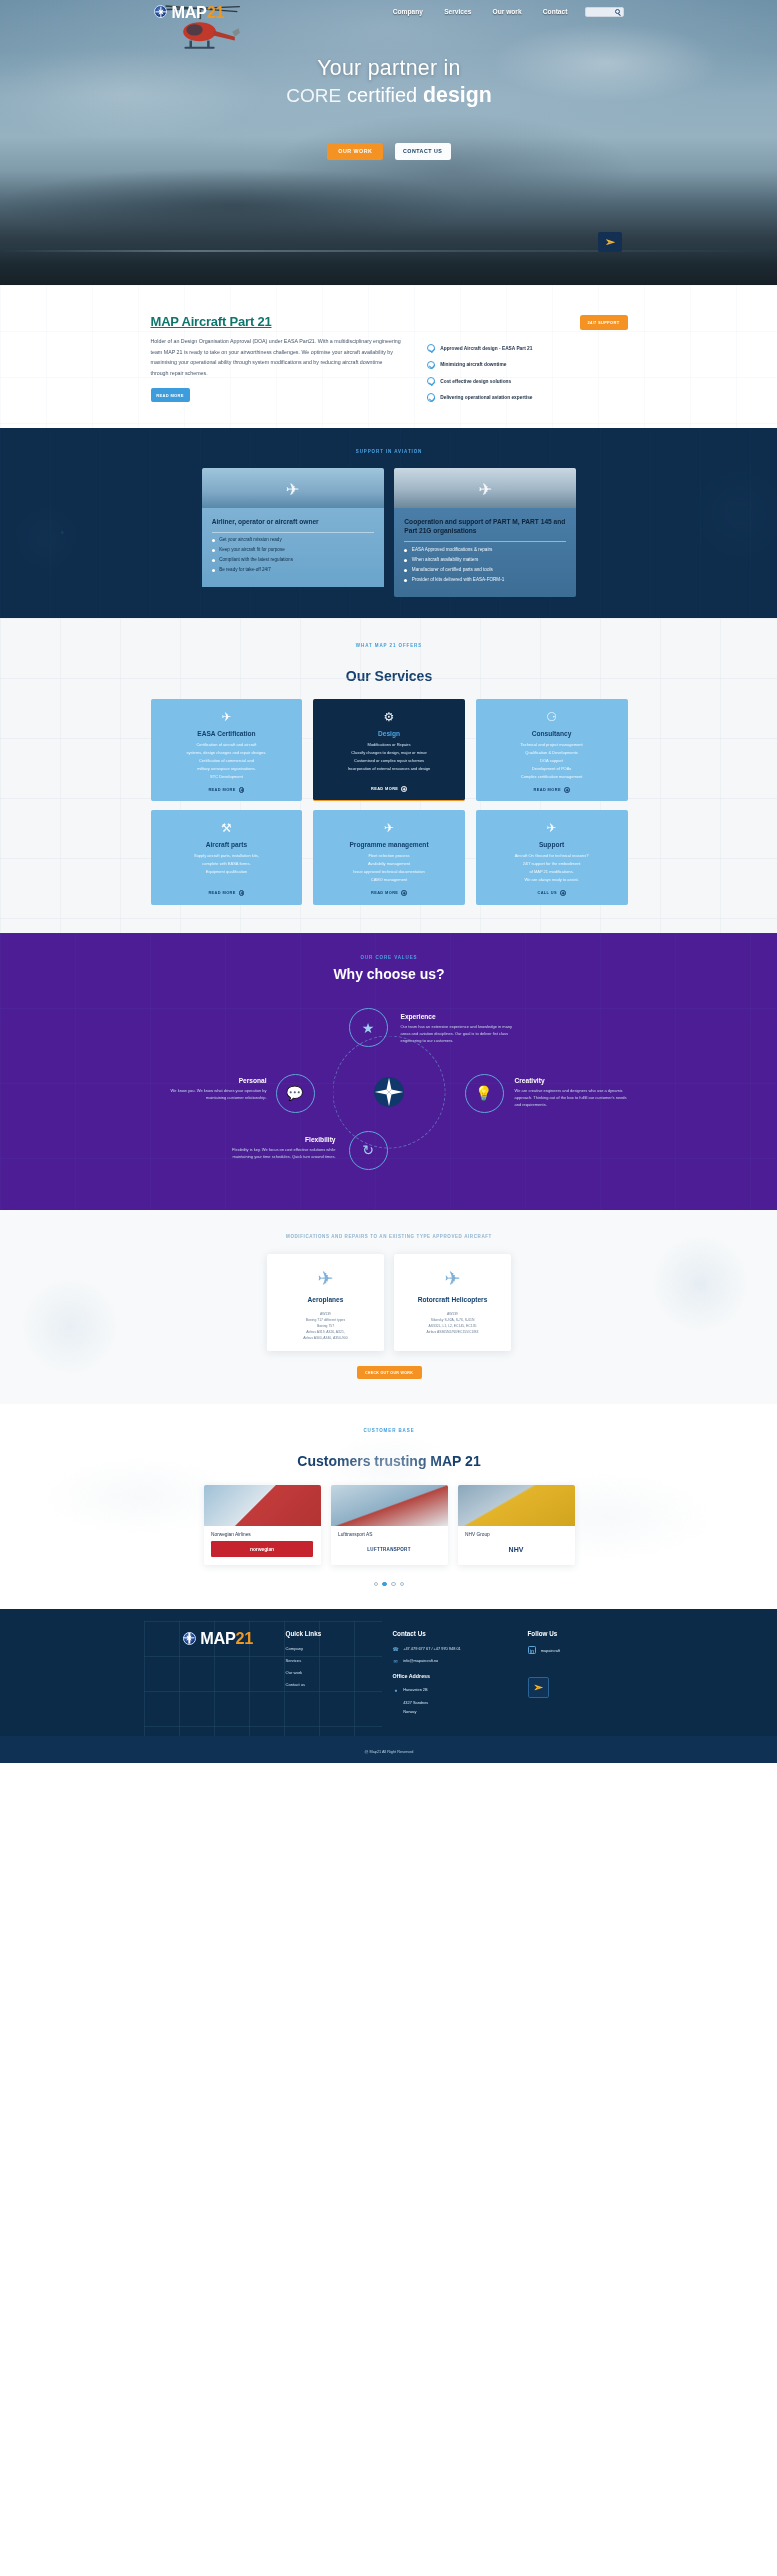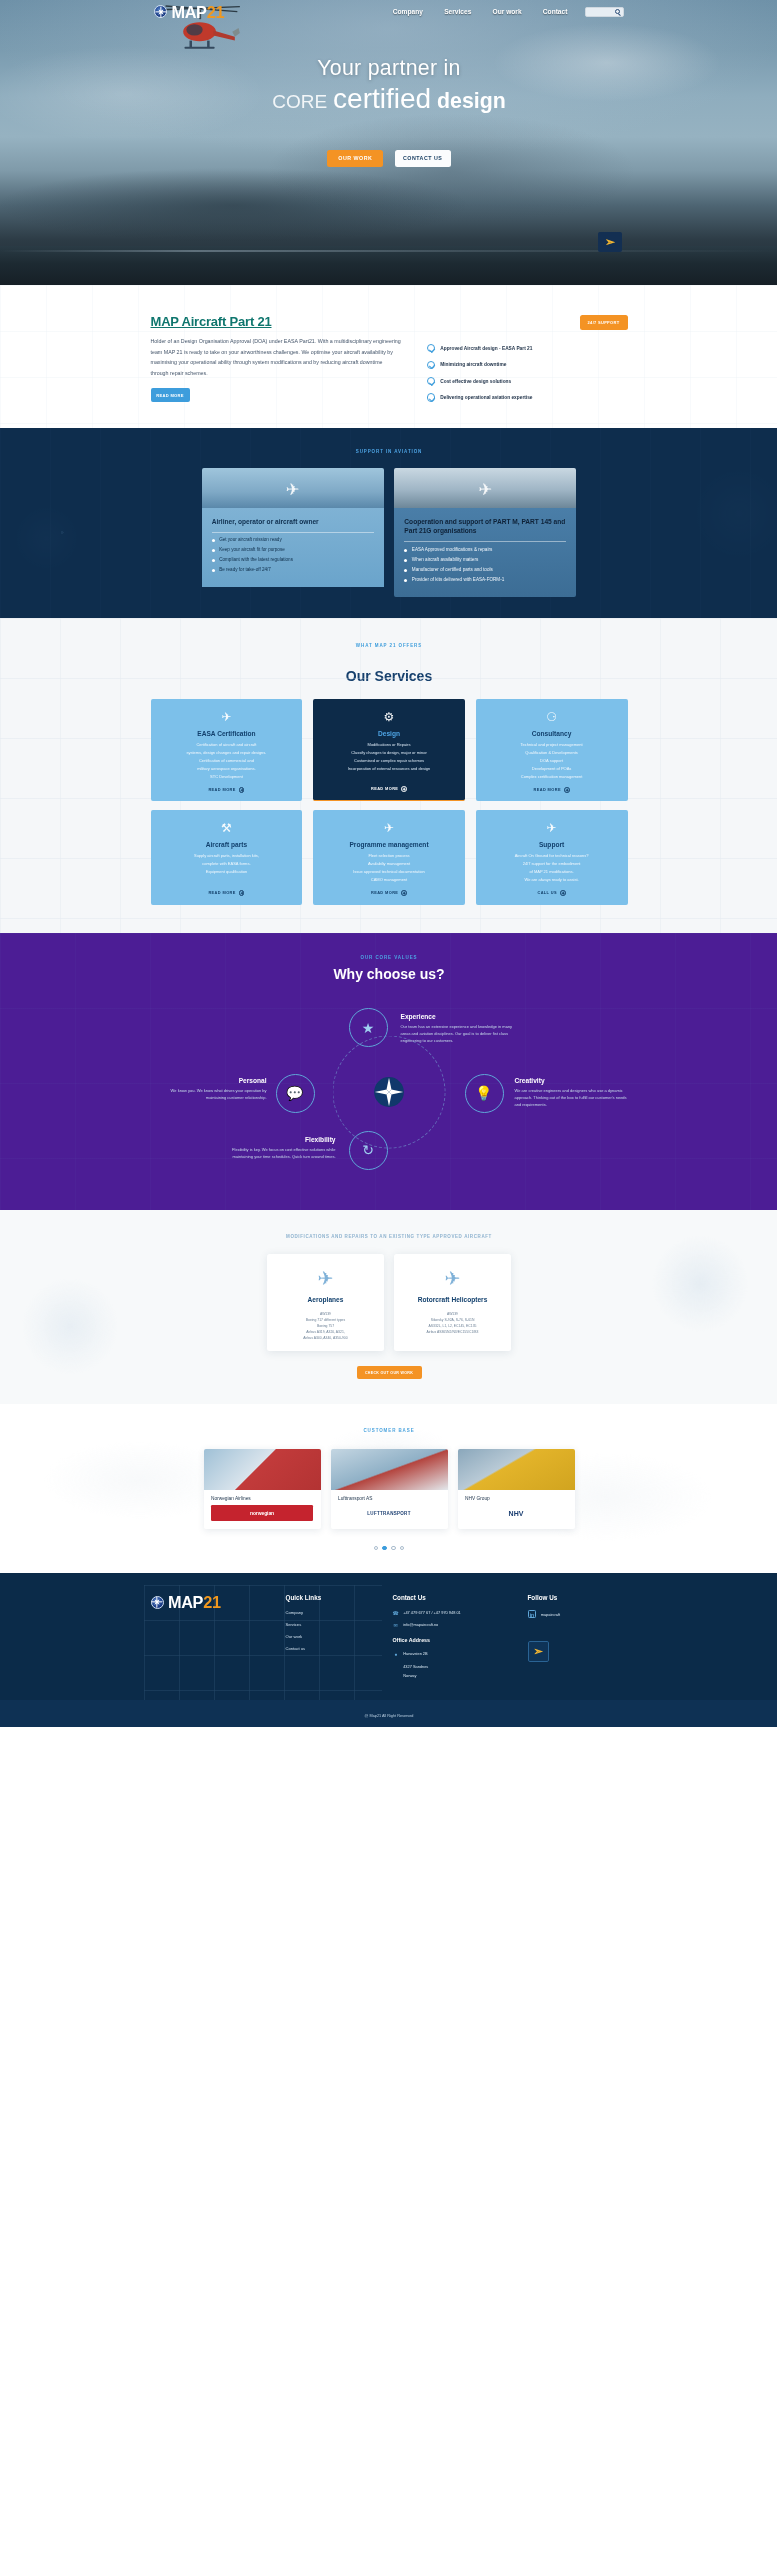--- a/index.html
+++ b/index.html
@@ -34,21 +34,21 @@
     content:""; position:absolute; left:0; right:0; top:3.8px; height:1.9px;
     background:linear-gradient(90deg, rgba(255,255,255,.0), rgba(200,220,235,.35) 25%, rgba(200,220,235,.15) 60%, rgba(255,255,255,0));
   }
   .heli {
     position:absolute; left:158px; top:3.8px; width:85px; height:53px; z-index:3;
   }
   .nav {
     position:relative; z-index:6; width:778px; height:21.3px;
     display:flex; align-items:center; padding:2.5px 0 0 0;
   }
-  .logo { display:flex; align-items:center; gap:4.4px; margin-left:154px; }
+  .logo { display:flex; align-items:center; gap:4.4px; margin-left:154px;justify-content:center; }
   .logo-badge {
     width:13px;height:13px;border-radius:50%;
     background:radial-gradient(circle at 40% 35%, #4a79c4, #15357e 70%);
     position:relative; flex:none; border:0.6px solid #cfe0f5;
   }
   .logo-badge:before, .logo-badge:after{
     content:""; position:absolute; left:50%; top:50%;
     width:1.3px;height:10.7px;background:#fff;transform:translate(-50%,-50%);
   }
   .logo-badge:after{ transform:translate(-50%,-50%) rotate(90deg); }
@@ -72,21 +72,21 @@
   }
   .searchbox .mag{
     position:absolute;right:3.1px;top:1.9px;width:5px;height:5px;border:0.9px solid #2b4d78;border-radius:50%;
   }
   .searchbox .mag:after{content:"";position:absolute;right:-1.9px;bottom:-1.3px;width:2.5px;height:0.9px;background:#2b4d78;transform:rotate(45deg);}
 
   .hero-copy { position:relative; z-index:5; text-align:center; margin-top:35px; }
   .hero-l1 { font-size:21.3px; color:#ffffff; font-weight:300; letter-spacing:0.3px; text-shadow:0 1.3px 3.8px rgba(0,0,0,.25);margin-top:22px;}
   .hero-l2 { margin-top:1.3px; font-size:21.3px; color:#fff; }
   .hero-l2 .easa { font-weight:300; color:rgba(255,255,255,.88); font-size:19px;}
-  .hero-l2 .cert { font-size:28px; font-weight:400; }
+  .hero-l2 .cert { font-size:20px; font-weight:400; }
   .hero-l2 .des { font-size:21.3px; font-weight:bold; }
 
   .hero-btns{ position:relative; z-index:5; margin-top:35px; display:flex; justify-content:center; gap:11.3px;}
   .btn {
     font-size:5.3px; font-weight:bold; letter-spacing:0.5px; border:none; cursor:pointer;
     border-radius:2.5px; padding:5.6px 0; width:56px; text-align:center;
   }
   .btn-orange{ background:#f49324; color:#fff; }
   .btn-white{ background:#fbfcfd; color:#12395e; }
 
@@ -627,20 +627,21 @@
         </div>
       </div>
     </div>
 
     <button class="mod-cta">CHECK OUT OUR WORK</button>
   </section>
 
   <section class="sec-cust">
     <div class="bp"></div>
     <div class="eyebrow lt">CUSTOMER BASE</div>
+    <h2 class="sec-h2 dk">Customers trusting MAP 21</h2>
 
     <div class="cust-cards">
       <div class="cust-card">
         <div class="cust-photo p0"></div>
         <div class="cust-name">Norwegian Airlines</div>
         <div class="cust-logo lg-norwegian">norwegian</div>
       </div>
       <div class="cust-card">
         <div class="cust-photo p1"></div>
         <div class="cust-name">Lufttransport AS</div>

